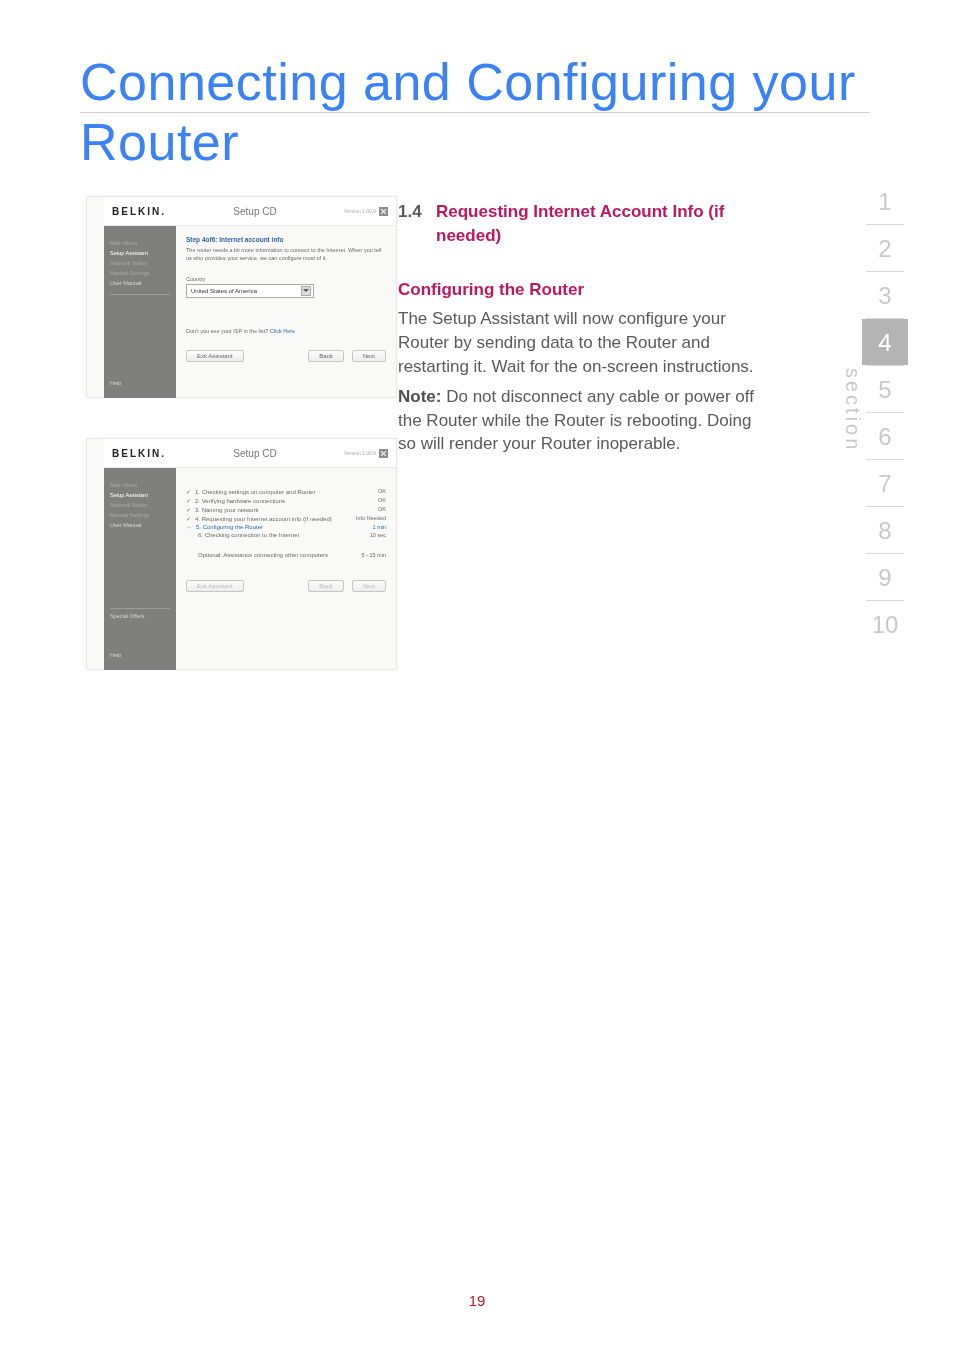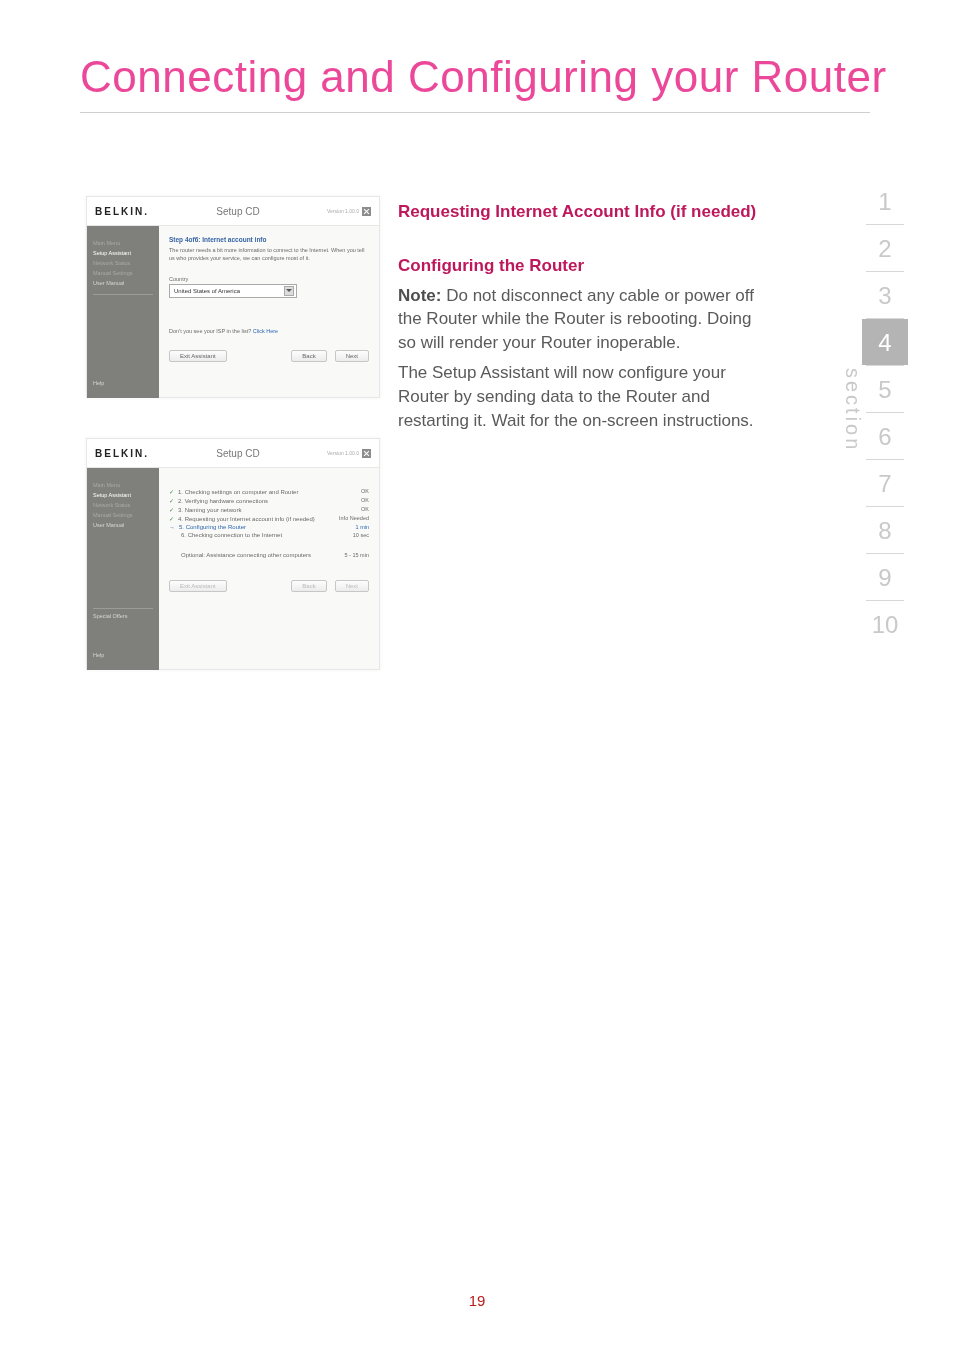--- a/index.html
+++ b/index.html
@@ -10,44 +10,45 @@
     background: #ffffff;
     font-family: Arial, Helvetica, sans-serif;
     color: #4e4e4e;
     position: relative;
     overflow: hidden;
   }
   .page-title {
     position: absolute;
     top: 52px;
     left: 80px;
-    font-size: 44px;
+    font-size: 52px;
     font-weight: 300;
     letter-spacing: 0.5px;
-    color: #ec4899;
+    color: #3b82f6;
   }
   .title-rule {
     position: absolute;
     top: 112px;
     left: 80px;
     width: 790px;
     height: 1px;
     background: #cfcfcf;
   }
 
   
   .mock {
     position: absolute;
     left: 86px;
     width: 292px;
     background: #f9f9f7;
     border: 1px solid #e7e7e7;
     box-shadow: 0 0 4px rgba(0,0,0,0.05);
     font-size: 6px;
     color: #6a6a6a;
+    padding-left: 17px;
   }
   .mock .side {
     position: absolute;
     left: 0; top: 0; bottom: 0;
     width: 72px;
     background: #7f807c;
     color: #e9e9e7;
     padding: 10px 6px 6px 6px;
     box-sizing: border-box;
   }
@@ -308,29 +309,30 @@
         <span class="spacer"></span>
         <span class="btn dis">Back</span>
         <span class="btn dis">Next</span>
       </div>
     </div>
   </div>
 </div>
 
 <div class="content">
   <div class="block">
+    <div class="num">1.4</div>
     <div class="txt">
       <div class="h">Requesting Internet Account Info (if needed)</div>
     </div>
   </div>
   <div class="block">
     <div class="txt">
       <div class="h">Configuring the Router</div>
+      <p>The Setup Assistant will now configure your Router by sending data to the Router and restarting it. Wait for the on-screen instructions.</p>
       <p><span class="note">Note:</span><span> Do not disconnect any cable or power off the Router while the Router is rebooting. Doing so will render your Router inoperable.</span></p>
-      <p>The Setup Assistant will now configure your Router by sending data to the Router and restarting it. Wait for the on-screen instructions.</p>
     </div>
   </div>
 </div>
 
 <div class="sectionnav">
   <div class="label">section</div>
   <div id="secnav-items">
       <div class="n">1</div>
       <div class="sep"></div>
       <div class="n">2</div>

